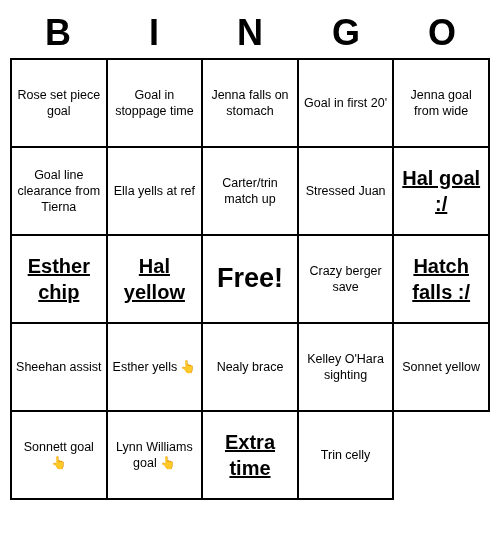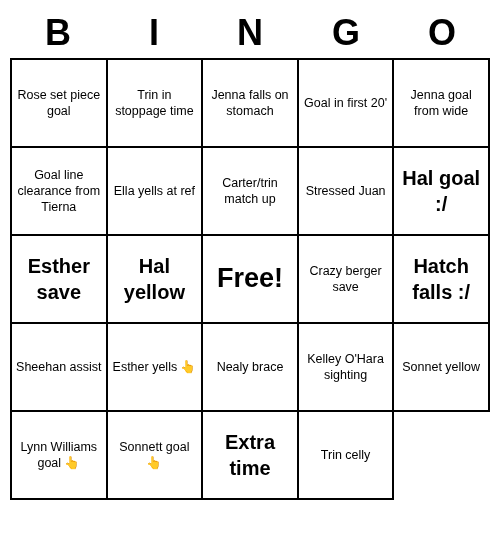--- a/index.html
+++ b/index.html
@@ -50,20 +50,21 @@
       color: #000;
       background: #fff;
     }
     .bingo-cell.free {
       font-size: 27px;
       font-weight: bold;
     }
     .bingo-cell.large-text {
       font-size: 20px;
       font-weight: bold;
+      text-decoration: underline;
     }
     .bingo-cell .cell-inner {
       display: flex;
       flex-direction: column;
       align-items: center;
       justify-content: center;
     }
   </style>
 </head>
 <body>
@@ -74,21 +75,21 @@
       <div class="header-cell">I</div>
       <div class="header-cell">N</div>
       <div class="header-cell">G</div>
       <div class="header-cell">O</div>
     </div>
   <div id="bingo-grid">
   <div class="bingo-cell">
         <div class="cell-inner">Rose set piece goal</div>
       </div>
       <div class="bingo-cell">
-        <div class="cell-inner">Trin in stoppage time</div>
+        <div class="cell-inner">Goal in stoppage time</div>
       </div>
       <div class="bingo-cell">
         <div class="cell-inner">Jenna falls on stomach</div>
       </div>
       <div class="bingo-cell">
         <div class="cell-inner">Goal in first 20'</div>
       </div>
       <div class="bingo-cell">
         <div class="cell-inner">Jenna goal from wide</div>
       </div>
@@ -101,21 +102,21 @@
       <div class="bingo-cell">
         <div class="cell-inner">Carter/trin match up</div>
       </div>
       <div class="bingo-cell">
         <div class="cell-inner">Stressed Juan</div>
       </div>
       <div class="bingo-cell large-text">
         <div class="cell-inner">Hal goal :/</div>
       </div>
       <div class="bingo-cell large-text">
-        <div class="cell-inner">Esther save</div>
+        <div class="cell-inner">Esther chip</div>
       </div>
       <div class="bingo-cell large-text">
         <div class="cell-inner">Hal yellow</div>
       </div>
       <div class="bingo-cell free">
         <div class="cell-inner">Free!</div>
       </div>
       <div class="bingo-cell">
         <div class="cell-inner">Crazy berger save</div>
       </div>
@@ -131,24 +132,24 @@
       <div class="bingo-cell">
         <div class="cell-inner">Nealy brace</div>
       </div>
       <div class="bingo-cell">
         <div class="cell-inner">Kelley O'Hara sighting</div>
       </div>
       <div class="bingo-cell">
         <div class="cell-inner">Sonnet yellow</div>
       </div>
       <div class="bingo-cell">
-        <div class="cell-inner">Lynn Williams goal 👆</div>
+        <div class="cell-inner">Sonnett goal 👆</div>
       </div>
       <div class="bingo-cell">
-        <div class="cell-inner">Sonnett goal 👆</div>
+        <div class="cell-inner">Lynn Williams goal 👆</div>
       </div>
       <div class="bingo-cell large-text">
         <div class="cell-inner">Extra time</div>
       </div>
       <div class="bingo-cell">
         <div class="cell-inner">Trin celly</div>
       </div>
     </div>
 </div>
 

